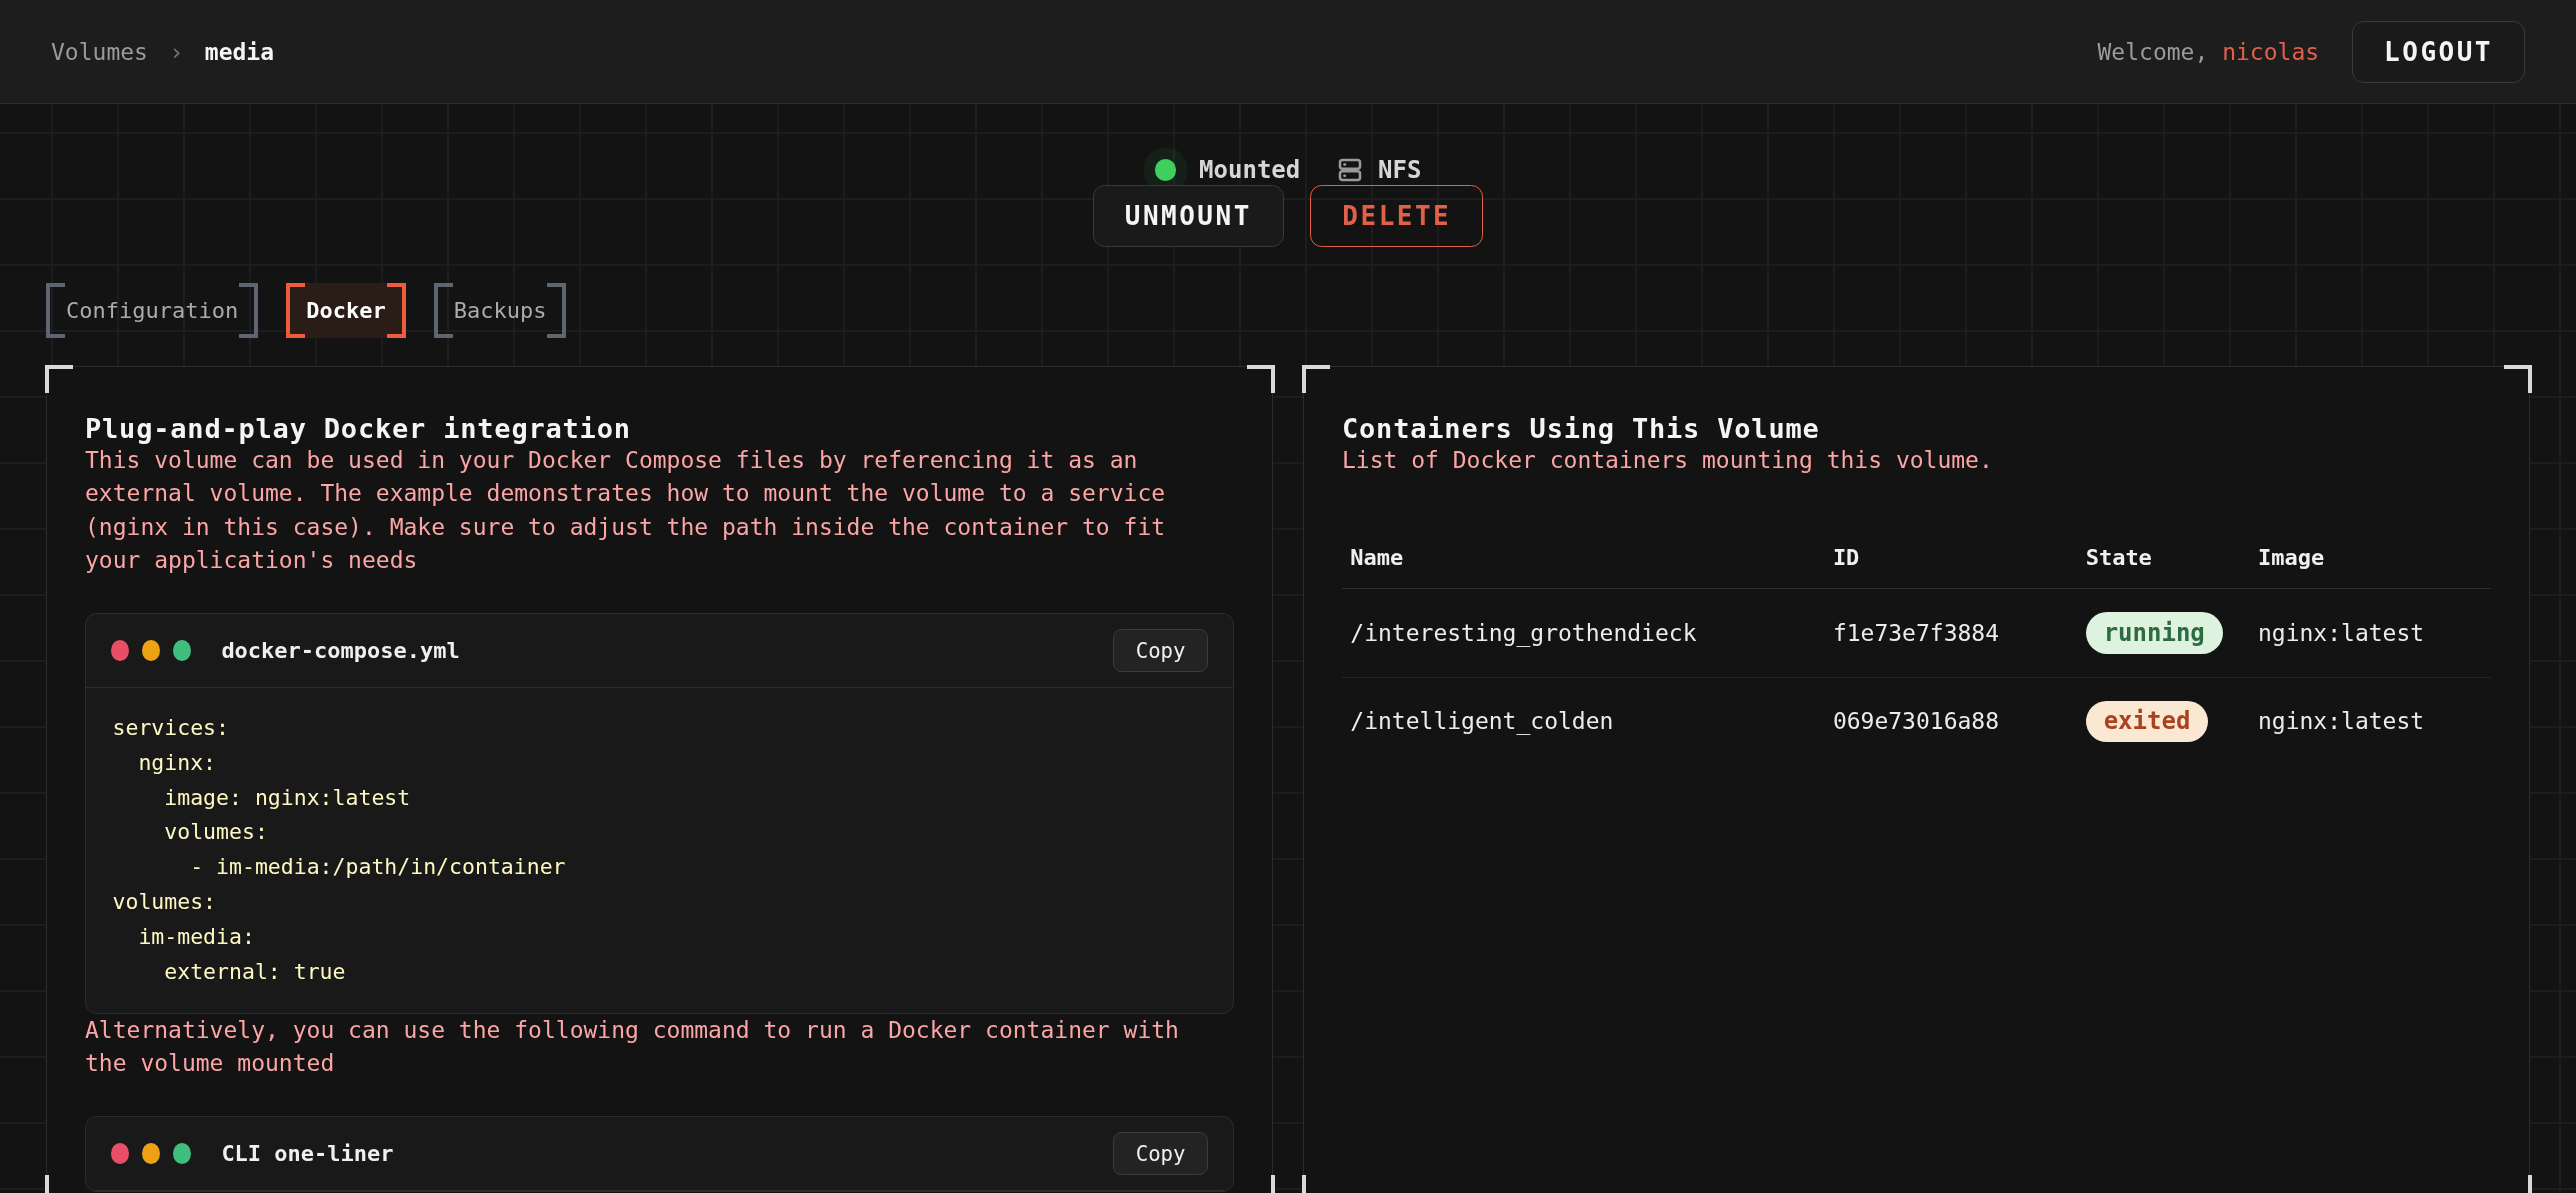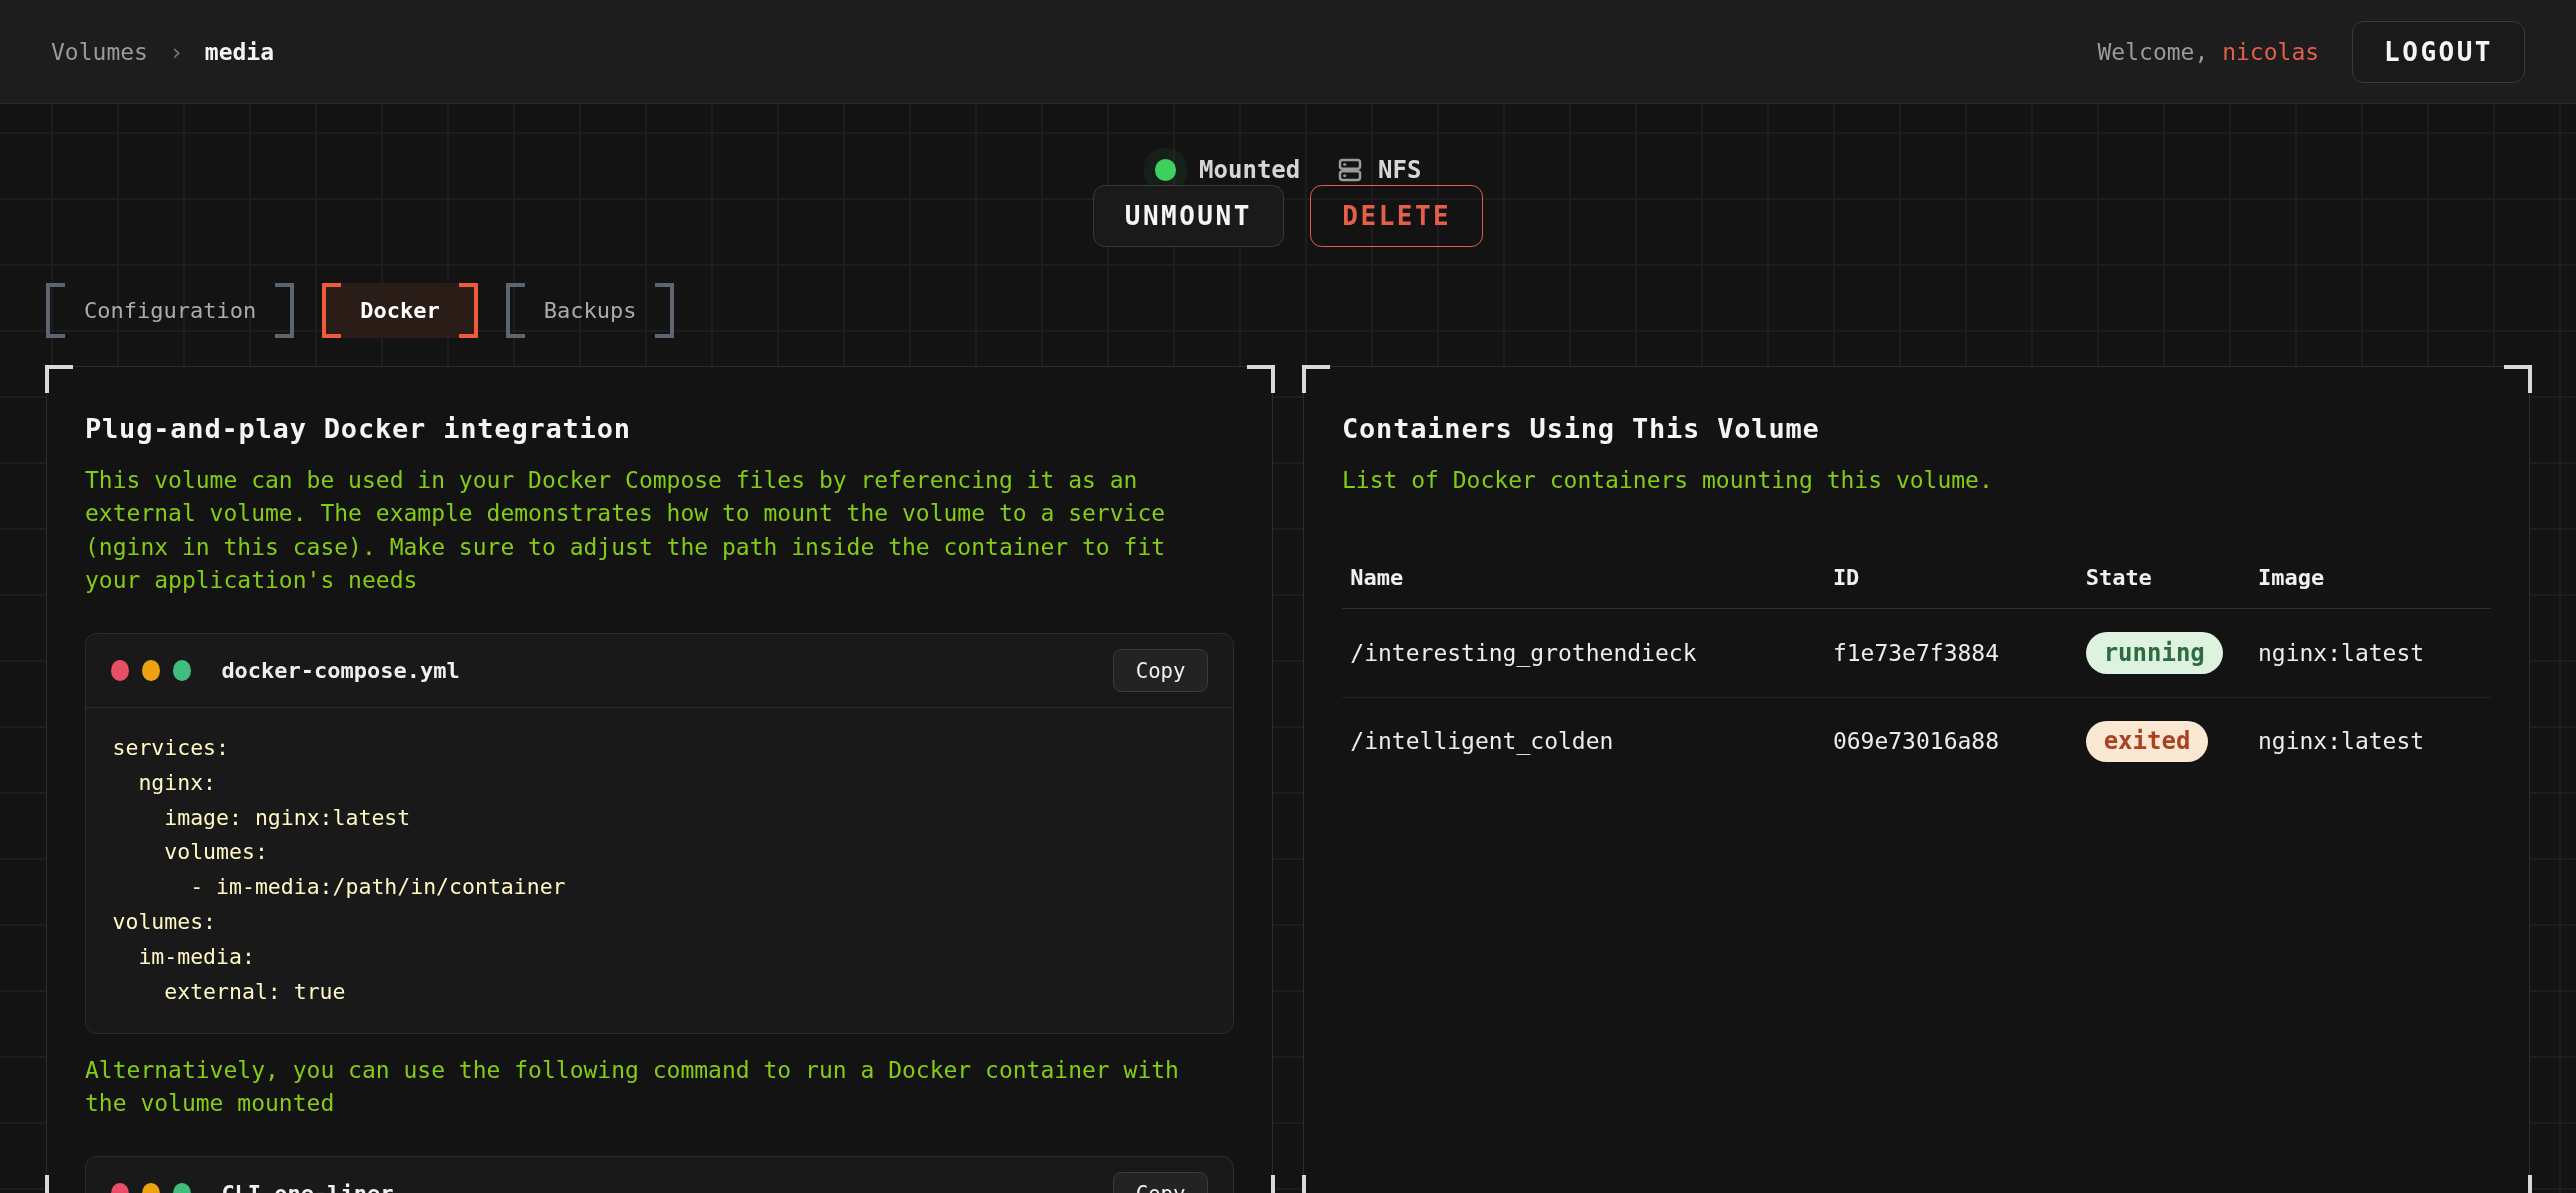--- a/index.html
+++ b/index.html
@@ -67,21 +67,21 @@
   .driver { display: flex; align-items: center; gap: 13.2px; margin-left: 11.6px; }
   .driver svg { display: block; }
   .status-right { display: flex; align-items: center; gap: 26.5px; }
 
   
   .tabs { display: flex; align-items: center; gap: 28px; margin-top: 36px; }
   .tab {
     position: relative;
     font-size: 22px;
     color: #ababab;
-    padding: 15px 38px;
+    padding: 15px 20px;
     cursor: pointer;
     background: transparent;
     border: none;
     font-family: inherit;
   }
   .tab::before, .tab::after {
     content: "";
     position: absolute; top: 0; bottom: 0;
     width: 15px;
     border: 4.1px solid #5d6570;
@@ -104,21 +104,21 @@
     border: 1.7px solid #2c2c2c;
     padding: 46px 38px;
   }
   .corner { position: absolute; width: 28px; height: 28px; border: 0 solid #d9d9d9; }
   .corner.tl { top: -2.5px; left: -2.5px;  border-top-width: 4.1px; border-left-width: 4.1px; }
   .corner.tr { top: -2.5px; right: -2.5px; border-top-width: 4.1px; border-right-width: 4.1px; }
   .corner.bl { bottom: -2.5px; left: -2.5px;  border-bottom-width: 4.1px; border-left-width: 4.1px; }
   .corner.br { bottom: -2.5px; right: -2.5px; border-bottom-width: 4.1px; border-right-width: 4.1px; }
 
   .panel-title { font-size: 27px; font-weight: bold; color: #f5f5f5; letter-spacing: 0.8px; }
-  .panel-desc  { font-size: 23px; color: #84cc16; line-height: 1.45; margin-top: 20px; }
+  .panel-desc  { font-size: 23px; color: #fca5a5; line-height: 1.45; }
 
   
   .code-block {
     margin-top: 36px;
     background: #191919;
     border: 1.7px solid #2d2d2d;
     border-radius: 11.6px;
     overflow: hidden;
   }
   .code-header {

